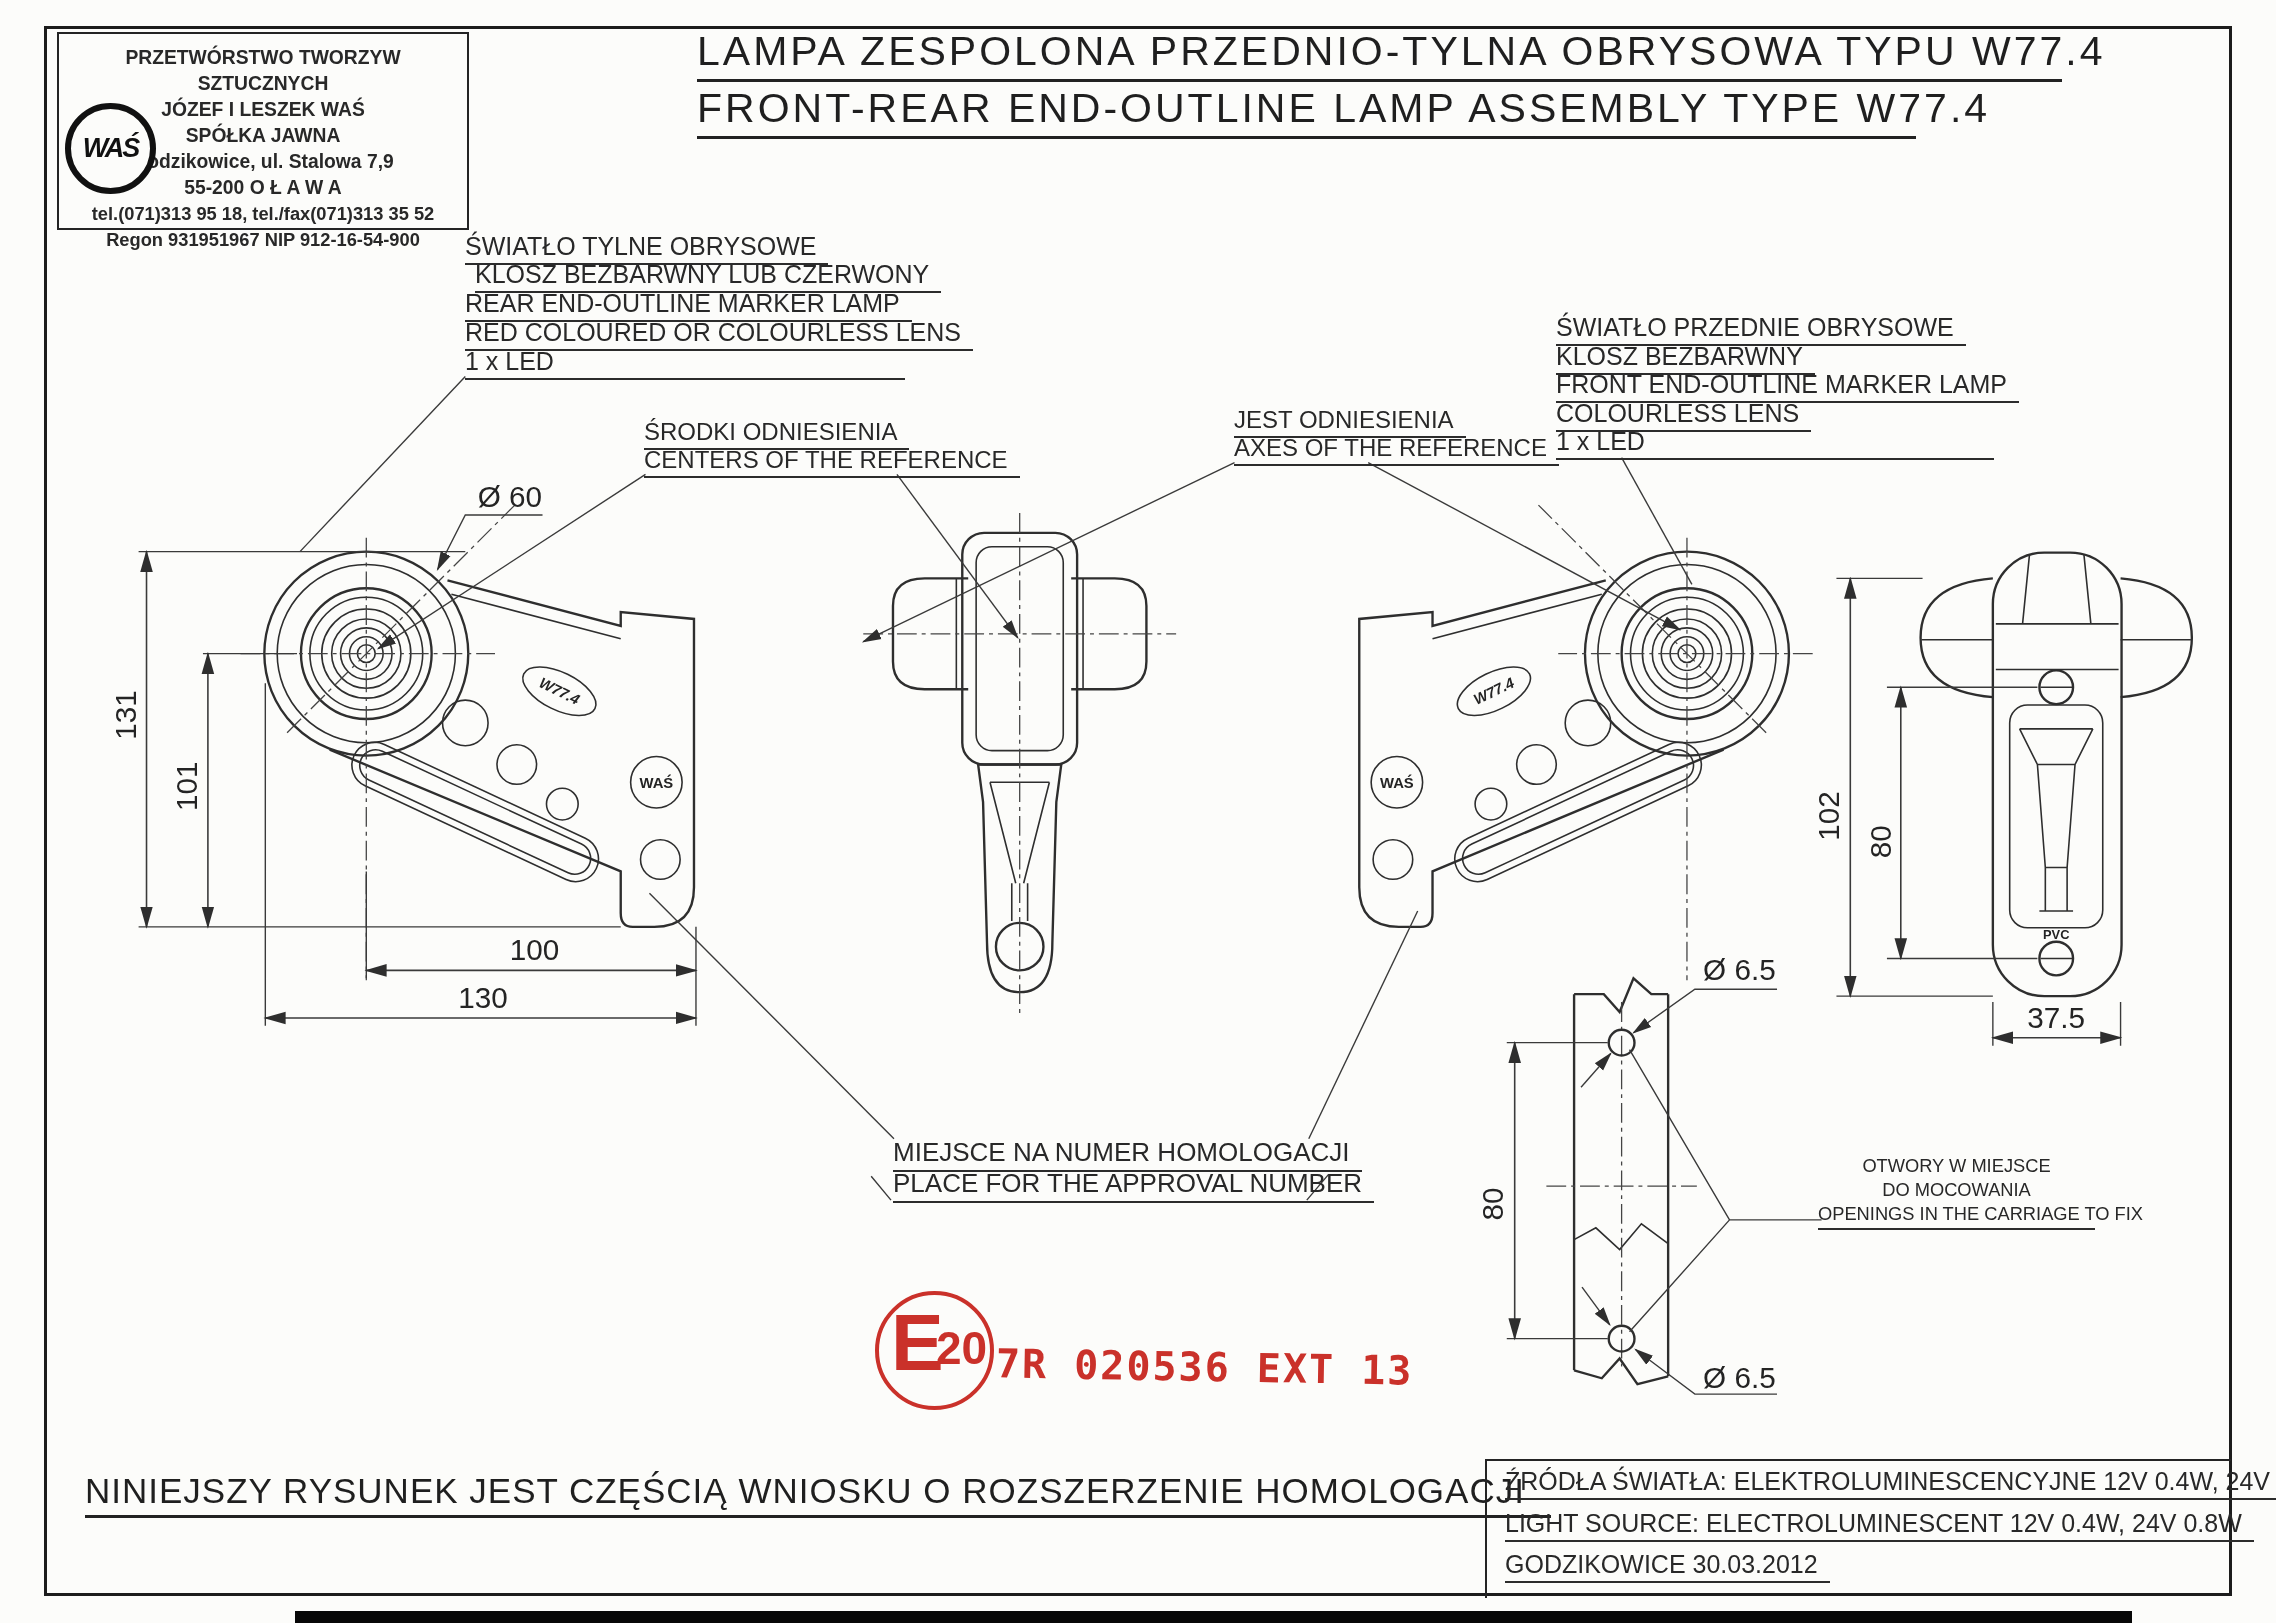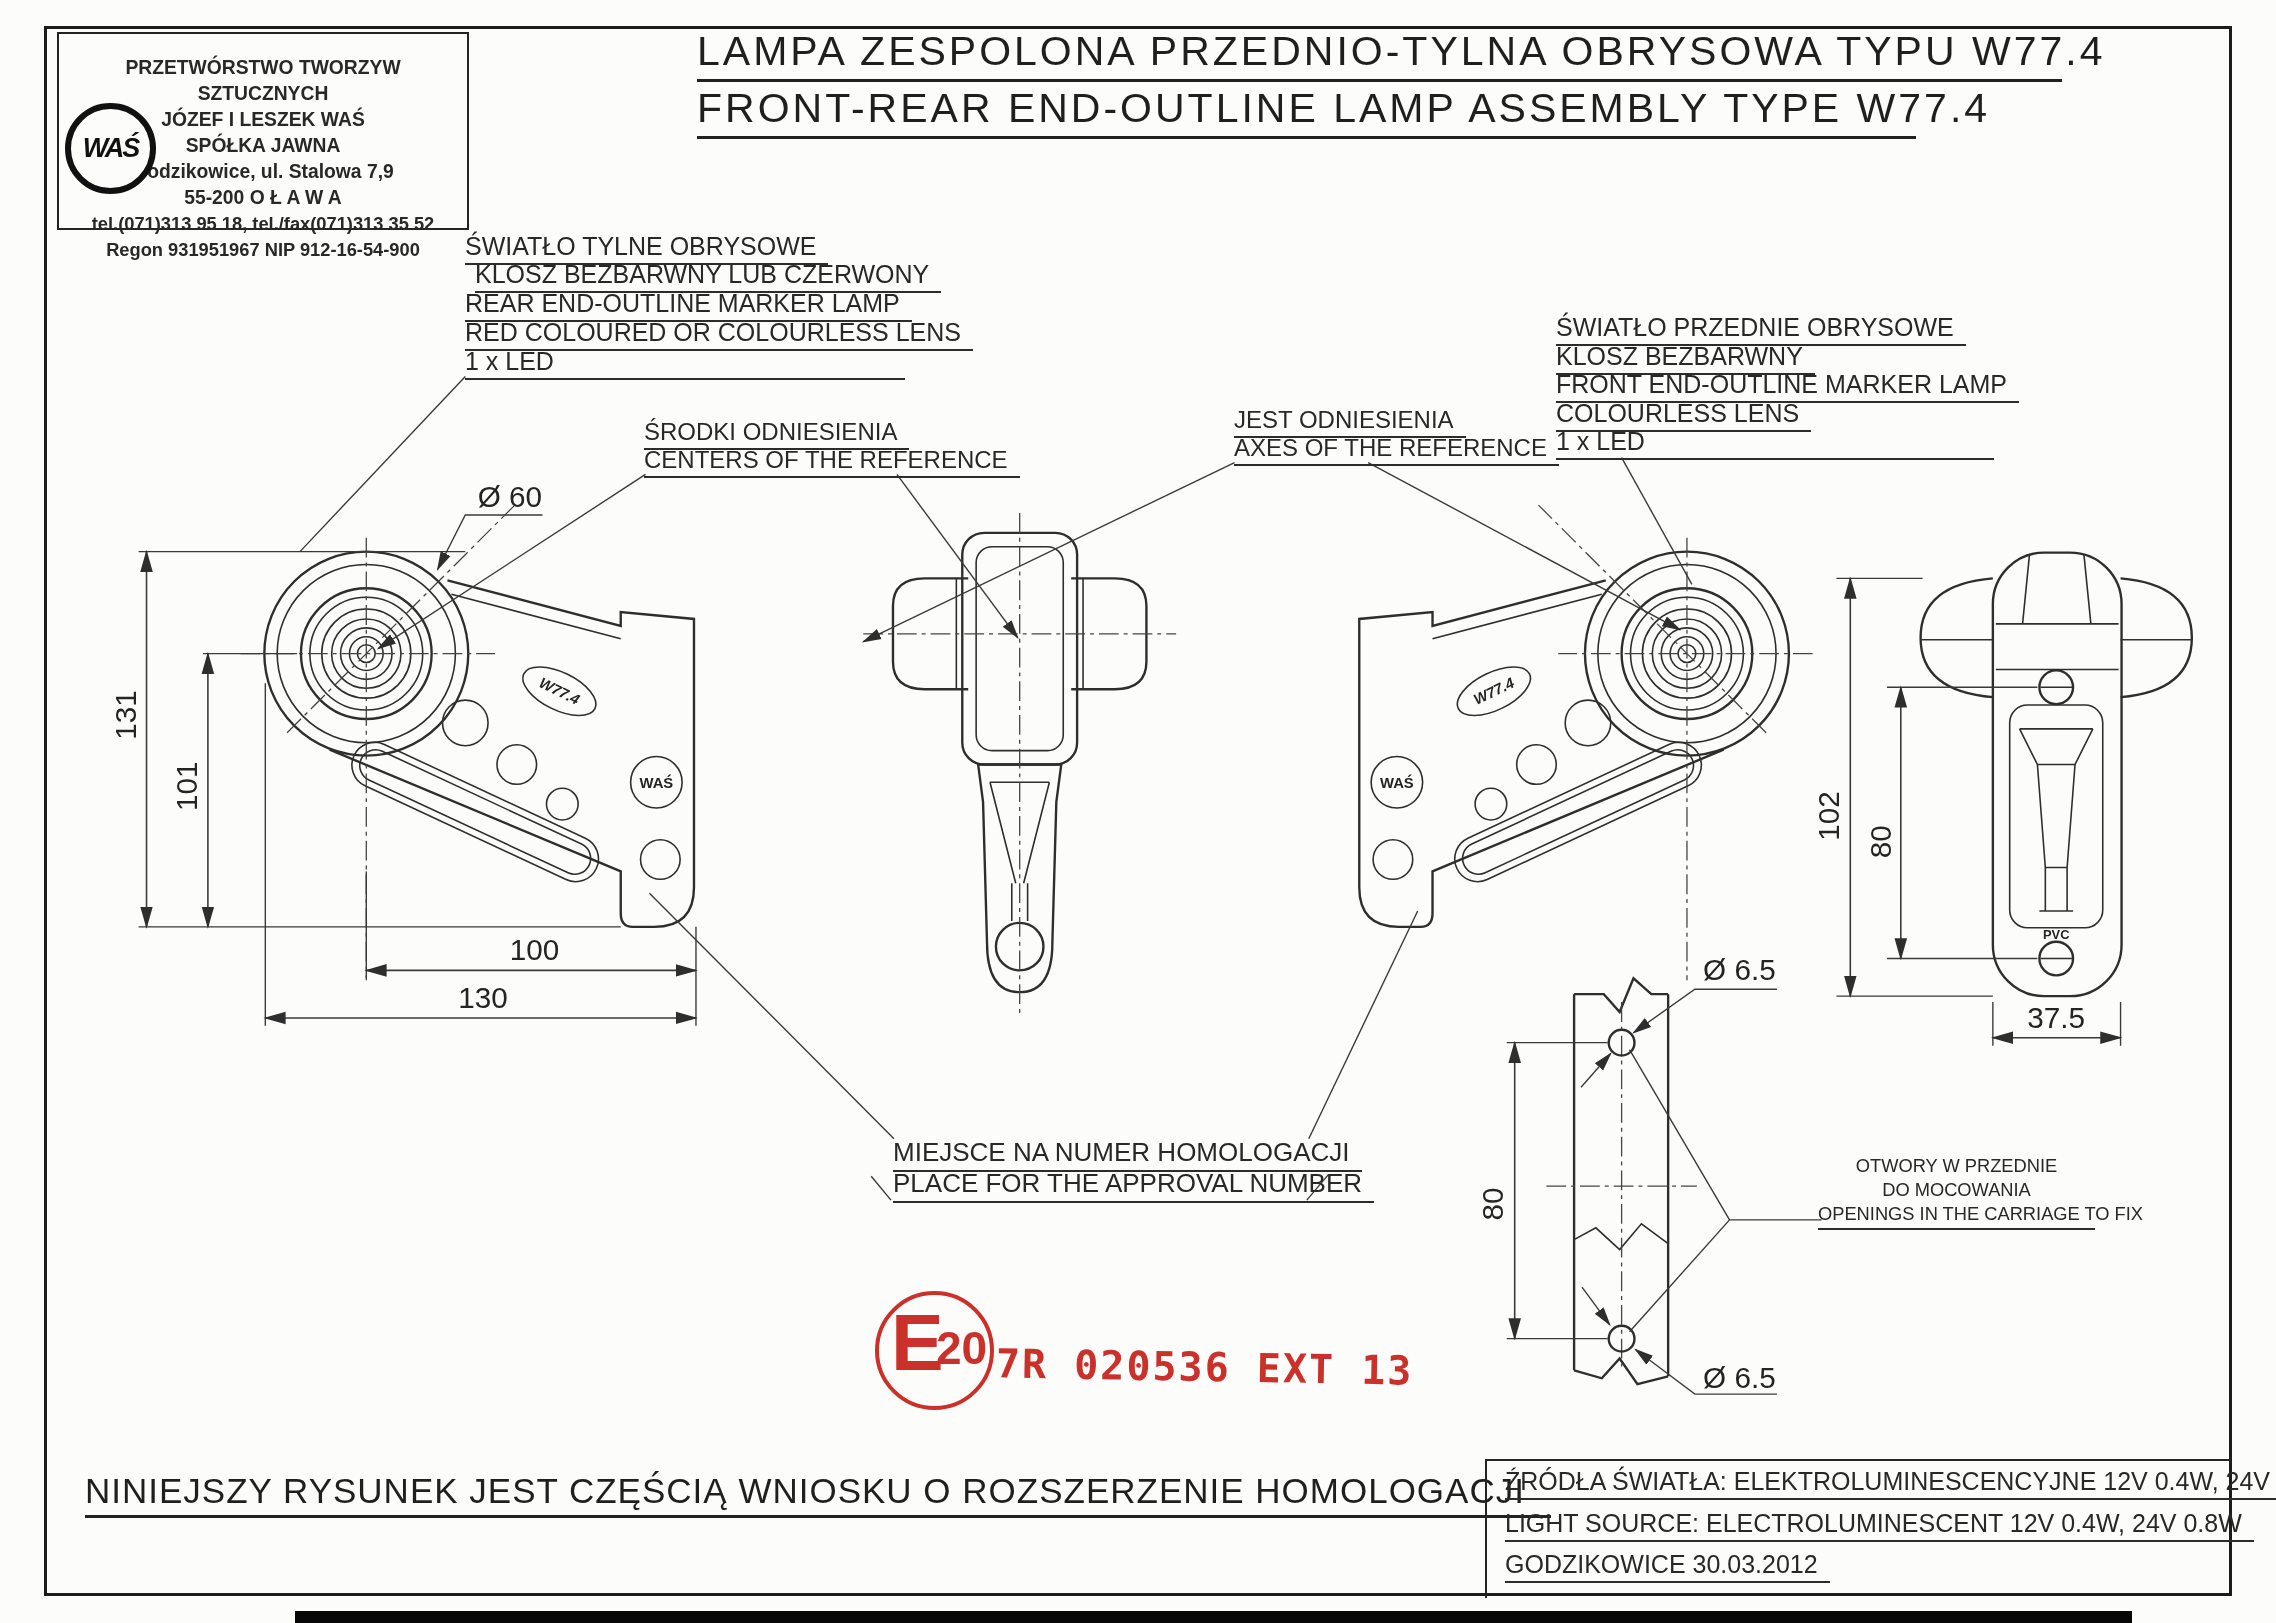--- a/index.html
+++ b/index.html
@@ -198,21 +198,21 @@
     </g>
     <g transform="translate(1509,698) rotate(-26)">
       <text class="mark" font-size="15" font-weight="bold" font-style="italic" text-anchor="middle" dy="5">W77.4</text>
     </g>
     <text class="mark" x="663" y="795" font-size="15" font-weight="bold" text-anchor="middle" dy="1">WAŚ</text>
     <text class="mark" x="1411" y="795" font-size="15" font-weight="bold" text-anchor="middle" dy="1">WAŚ</text>
     <text class="mark" x="2077" y="948" font-size="13" font-weight="bold" text-anchor="middle">PVC</text>
   </svg>
 
   <div class="abs" id="company-box">
-    <div style="padding-top:21px;">
+    <div style="padding-top:11px;">
       <div class="company-line">PRZETWÓRSTWO TWORZYW SZTUCZNYCH</div>
       <div class="company-line">JÓZEF I LESZEK WAŚ</div>
       <div class="company-line">SPÓŁKA JAWNA</div>
       <div class="company-line">Godzikowice, ul. Stalowa 7,9</div>
       <div class="company-line">55-200  O Ł A W A</div>
       <div class="company-line small">tel.(071)313 95 18, tel./fax(071)313 35 52</div>
       <div class="company-line small">Regon 931951967 NIP 912-16-54-900</div>
     </div>
   </div>
   <div class="abs" id="company-logo">WAŚ</div>
@@ -238,21 +238,21 @@
 
   <div class="abs txt" style="left:644px;top:418px;"><span class="u ann-sm">ŚRODKI ODNIESIENIA</span></div>
   <div class="abs txt" style="left:644px;top:446px;"><span class="u ann-sm">CENTERS OF THE REFERENCE</span></div>
   <div class="abs txt" style="left:1234px;top:406px;"><span class="u ann-sm">JEST ODNIESIENIA</span></div>
   <div class="abs txt" style="left:1234px;top:434px;"><span class="u ann-sm">AXES OF THE REFERENCE</span></div>
 
   <div class="abs txt" style="left:893px;top:1137px;"><span class="u" style="font-size:26px;">MIEJSCE NA NUMER HOMOLOGACJI</span></div>
   <div class="abs txt" style="left:893px;top:1168px;"><span class="u" style="font-size:26px;">PLACE FOR THE APPROVAL NUMBER</span></div>
 
   <div class="abs txt" style="left:1818px;top:1154px;width:277px;">
-    <div class="openings-line">OTWORY W PRZEDNIE</div>
+    <div class="openings-line">OTWORY W MIEJSCE</div>
     <div class="openings-line">DO MOCOWANIA</div>
     <div class="openings-line" style="border-bottom:2px solid #2c2c2c;padding-bottom:2px;">OPENINGS IN THE CARRIAGE TO FIX</div>
   </div>
 
   <div class="abs" id="stamp-circle">
     <span class="abs" id="stamp-e">E</span>
     <span class="abs" id="stamp-20">20</span>
   </div>
   <div class="abs txt stamp" style="left:996px;top:1344px;transform:rotate(1deg);">7R  020536  EXT 13</div>
 

